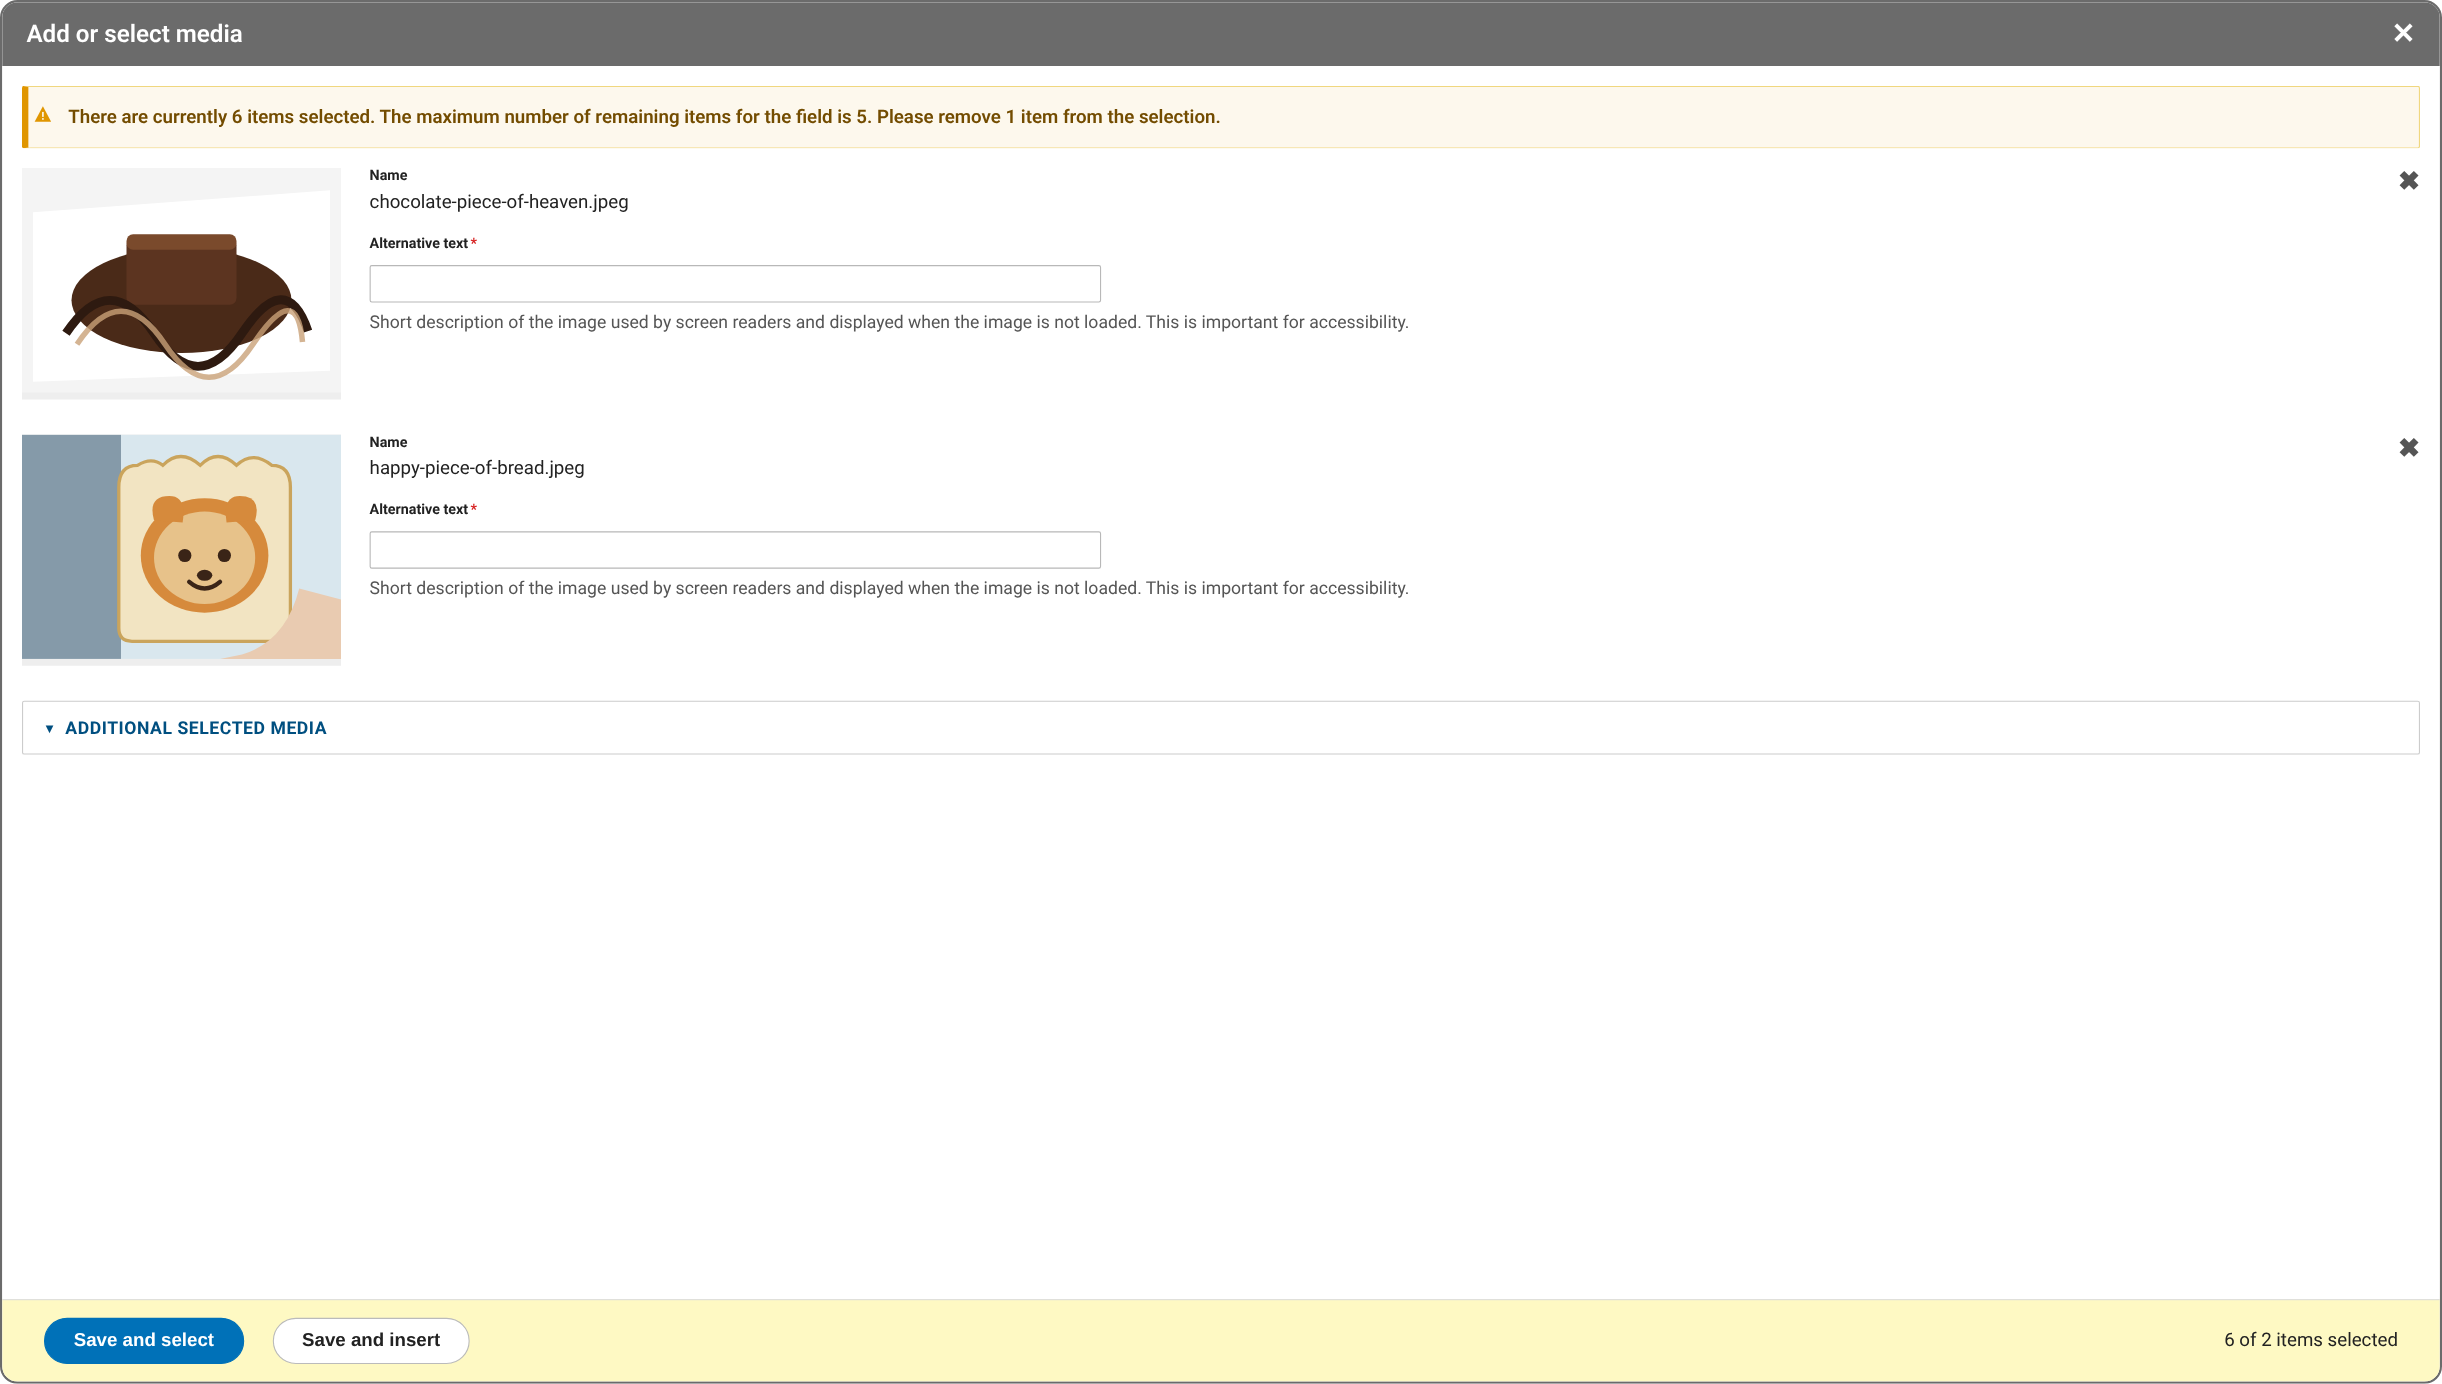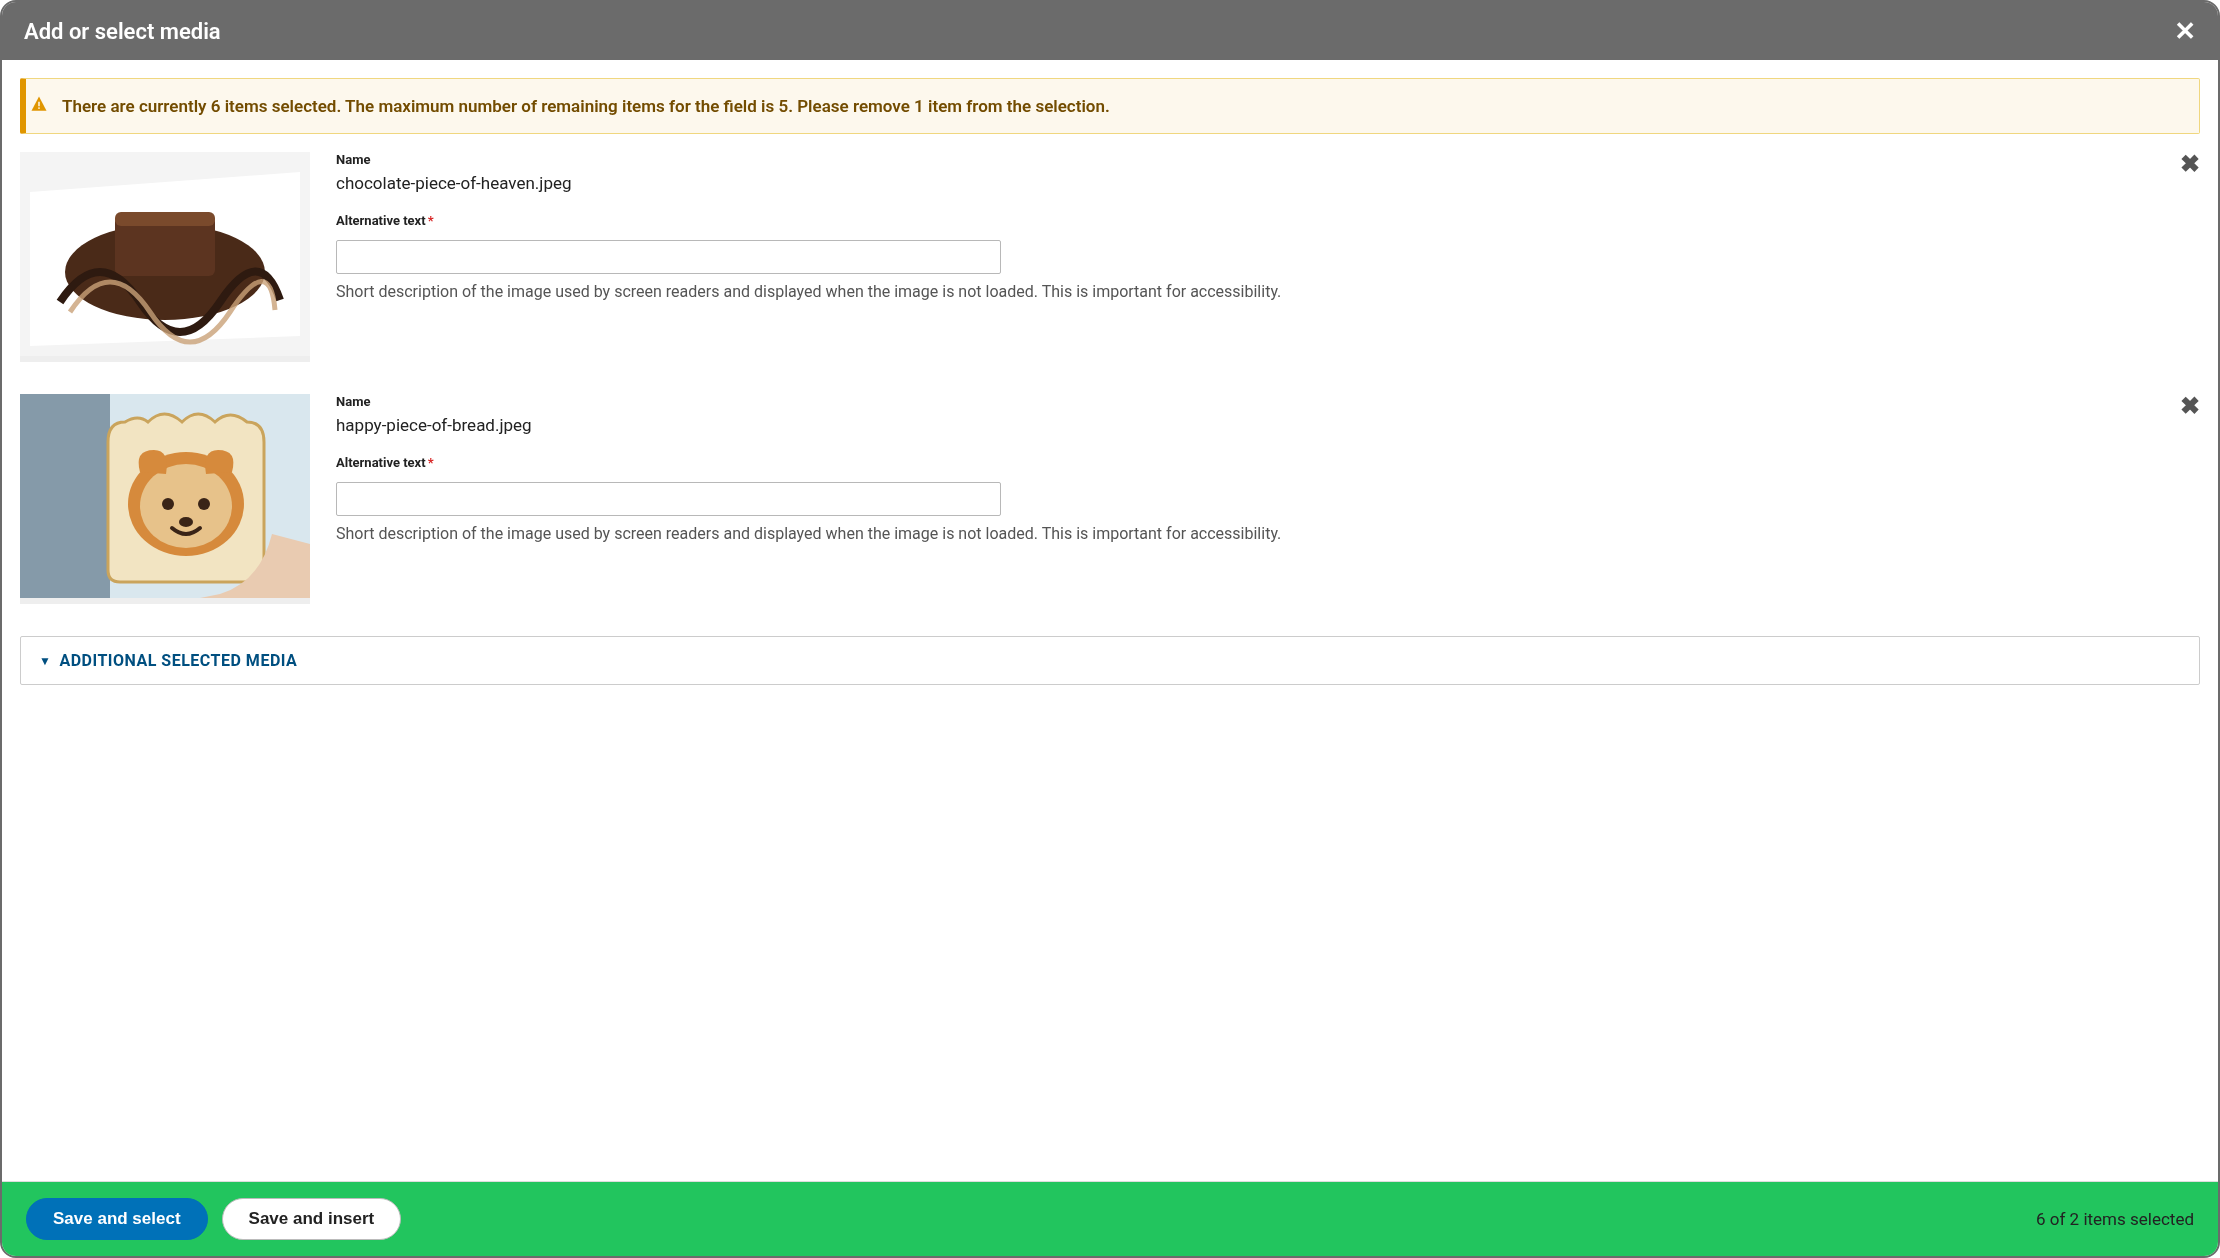--- a/index.html
+++ b/index.html
@@ -135,26 +135,26 @@
     display: flex;
     align-items: center;
     gap: 8px;
     cursor: pointer;
   }
   .accordion-caret {
     font-size: 12px;
   }
   .modal-footer {
     flex: 0 0 auto;
-    background: #22c55e;
+    background: #fef9c3;
     border-top: 1px solid #ddd;
-    padding: 16px 24px;
-    display: flex;
-    align-items: center;
-    gap: 14px;
+    padding: 16px 38px;
+    display: flex;
+    align-items: center;
+    gap: 26px;
   }
   .btn {
     border-radius: 22px;
     padding: 10px 26px;
     font-size: 17px;
     font-weight: 600;
     cursor: pointer;
     border: 1px solid transparent;
   }
   .btn-primary {

